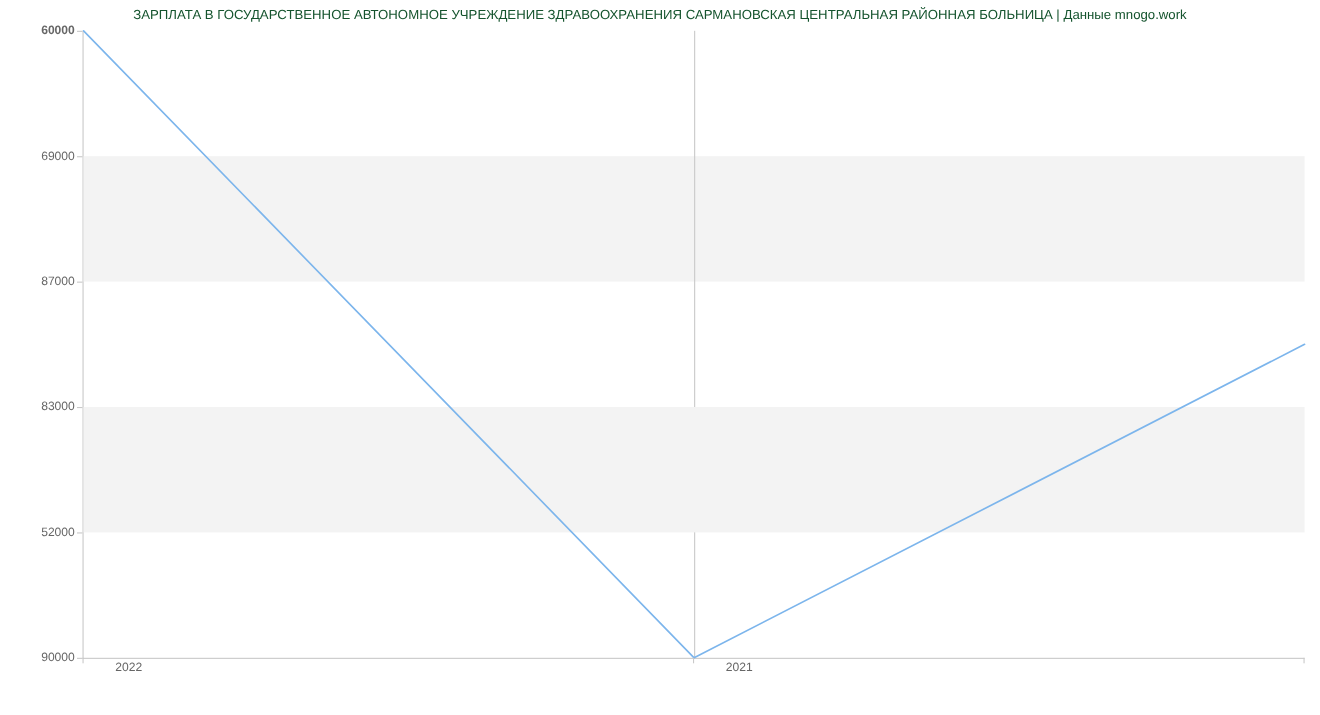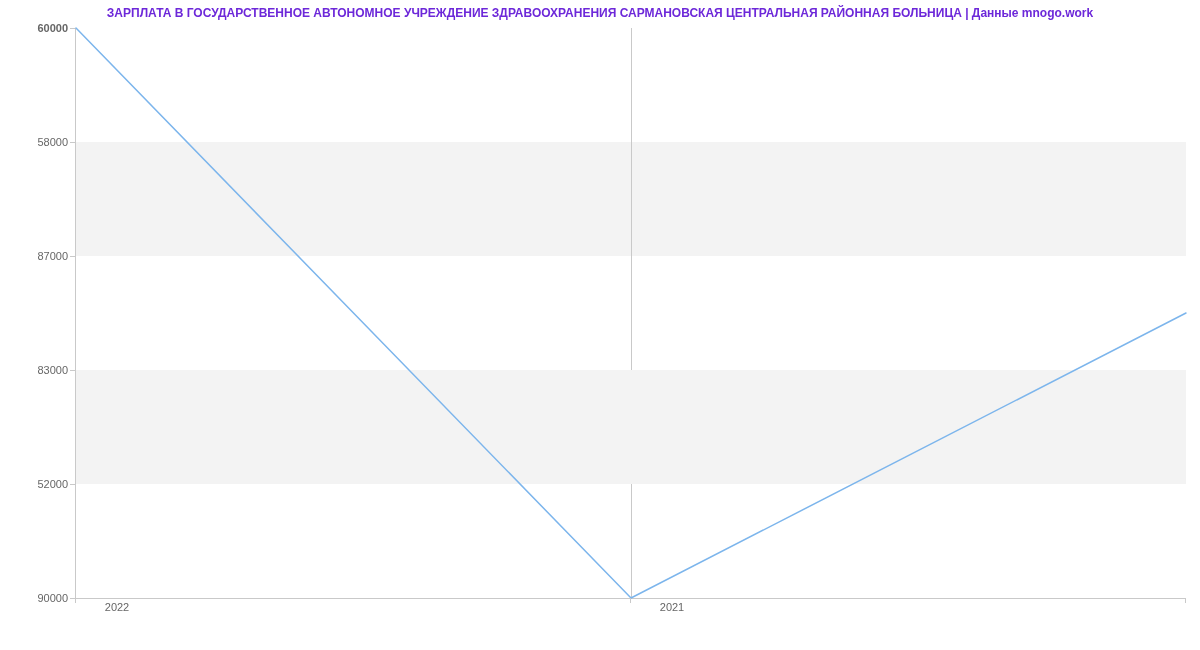--- a/index.html
+++ b/index.html
@@ -16,22 +16,22 @@
     width: 1200px;
     height: 650px;
   }
   .title {
     position: absolute;
     top: 6px;
     left: 0;
     right: 0;
     text-align: center;
     font-size: 12px;
-    font-weight: bold;
-    color: #6d28d9;
+    font-weight: normal;
+    color: #14532d;
   }
   .plot {
     position: absolute;
     left: 75px;
     top: 28px;
     width: 1110px;
     height: 570px;
     border-left: 1px solid #c9c9c9;
     border-bottom: 1px solid #c9c9c9;
     background: #fff;
@@ -111,21 +111,21 @@
       </svg>
   </div>
 <div class="y-tick-label" style="top: 598px;">90000</div>
     <div class="tick-mark-y" style="top: 598px;"></div>
     <div class="y-tick-label" style="top: 484px;">52000</div>
     <div class="tick-mark-y" style="top: 484px;"></div>
     <div class="y-tick-label" style="top: 370px;">83000</div>
     <div class="tick-mark-y" style="top: 370px;"></div>
     <div class="y-tick-label" style="top: 256px;">87000</div>
     <div class="tick-mark-y" style="top: 256px;"></div>
-    <div class="y-tick-label" style="top: 142px;">58000</div>
+    <div class="y-tick-label" style="top: 142px;">69000</div>
     <div class="tick-mark-y" style="top: 142px;"></div>
     <div class="y-tick-label" style="top: 28px; font-weight: bold;">60000</div>
     <div class="tick-mark-y" style="top: 28px;"></div>
     <div class="x-tick-label" style="left: 75px;">2022</div>
     <div class="tick-mark-x" style="left: 75px;"></div>
     <div class="x-tick-label" style="left: 630px;">2021</div>
     <div class="tick-mark-x" style="left: 630px;"></div>
     <div class="x-tick-label" style="left: 1185px; text-align: center;">2024</div>
     <div class="tick-mark-x" style="left: 1185px;"></div>
   </div>

